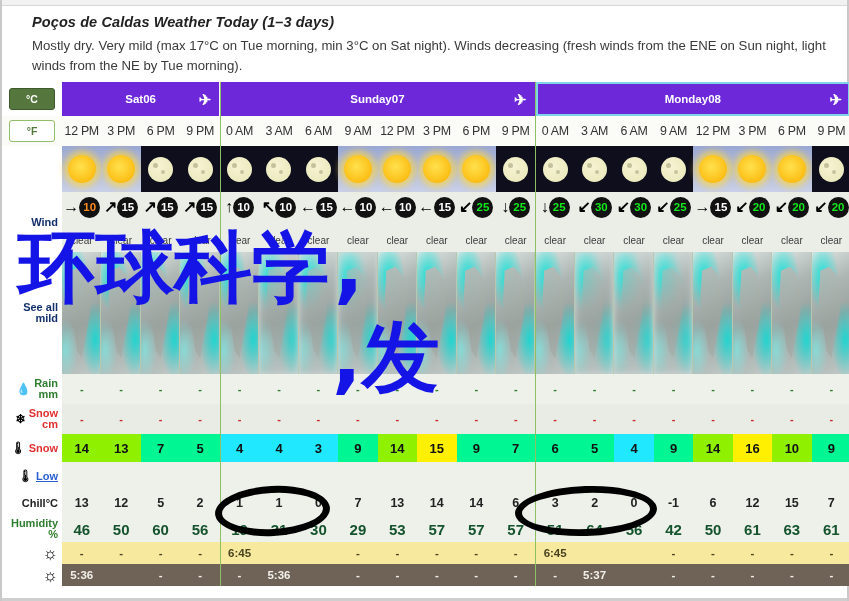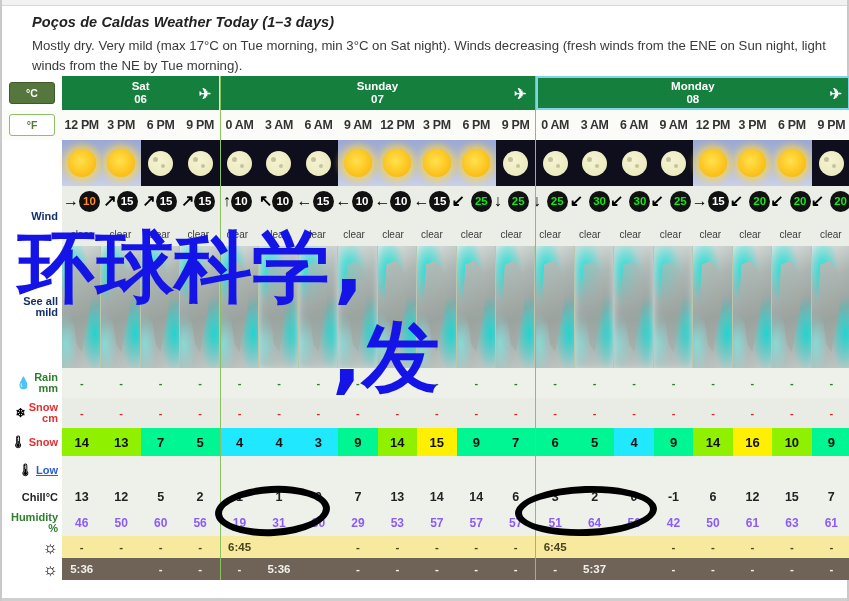--- a/index.html
+++ b/index.html
@@ -9,21 +9,21 @@
     background: #ffffff;
     font-family: "Liberation Sans", sans-serif;
     overflow: hidden;
     position: relative;
   }
   #root { width:849px; height:601px; position:relative; background:#fff;
           border-left:2px solid #c9c9c9; border-right:2px solid #c9c9c9;}
   .topbar { height:6px; background:#f2f2f2; border-bottom:1px solid #d8d8d8;}
 
   
-  .summary { padding:8px 0 0 30px; }
+  .summary { padding:8px 0 6px 30px; }
   .summary h2 {
     margin:0 0 6px 0; font-size:14.5px; font-weight:bold; font-style:italic;
     color:#222; letter-spacing:0.1px;
   }
   .summary p {
     margin:0; font-size:13.2px; color:#3a3a3a; line-height:20px;
     width:900px; white-space:pre-wrap;
   }
 
   
@@ -33,42 +33,42 @@
     width:60px; min-width:60px; flex:0 0 60px;
     display:flex; align-items:center; justify-content:flex-end;
     padding-right:4px; background:#ffffff; font-size:11px; font-weight:bold;
   }
   .cells { flex:1; display:flex; }
   .cell { flex:1 1 0; text-align:center; position:relative; }
 
   
   .dayhead { height:34px; }
   .day {
-    background:#15803d; color:#fff; position:relative;
+    background:#6d28d9; color:#fff; position:relative;
     border-right:1px solid #f3f7ee;
-    display:flex; flex-direction:column; align-items:center; justify-content:center;
+    display:flex; flex-direction:row; align-items:center; justify-content:center;
     font-size:11.5px; font-weight:bold; line-height:13px;
   }
   .day.sel { box-shadow: inset 0 0 0 2px #7fd4e8; }
   .day .pin { position:absolute; right:8px; top:50%; transform:translateY(-50%);
               font-size:15px; color:#ffffff; line-height:1;}
   .daylab { width:60px; flex:0 0 60px; display:flex; align-items:center; justify-content:center;}
   .cbtn {
     width:46px; height:22px; border:1px solid #8fbf6a; border-radius:3px;
     display:flex; align-items:center; justify-content:center;
     font-size:10.5px; font-weight:bold;
   }
   .cbtn.on { background:#55763c; color:#fff; border-color:#3e5a2b; }
   .cbtn.off{ background:#fff; color:#55763c; }
 
   
   .hourrow { height:30px; background:#fbfbf8; }
   .hourcell {
     display:flex; align-items:center; justify-content:center;
-    font-size:12.4px; font-weight:bold; color:#333; letter-spacing:-0.3px;
+    font-size:12.4px; font-weight:normal; color:#333; letter-spacing:-0.3px;
   }
 
   
   .iconrow { height:46px; }
   .skycell { display:flex; align-items:center; justify-content:center; }
   .sky-day { background:linear-gradient(#9aa8d4,#c9d0e8); }
   .sky-night { background:#0e0e1c; }
   .sun { width:28px; height:28px; border-radius:50%;
          background:radial-gradient(circle at 45% 42%, #ffe14d 0%, #fcc21b 62%, #f5b301 100%);
          box-shadow:0 0 7px 4px rgba(255,214,60,.75); }
@@ -85,21 +85,21 @@
   .windcell { display:flex; flex-direction:column; align-items:center; justify-content:flex-start;
               padding-top:3px; }
   .windtop { display:flex; align-items:center; justify-content:center; height:24px; }
   .arrow { font-size:16px; color:#000; line-height:1; font-weight:bold; }
   .bubble {
     width:21px; height:21px; border-radius:50%; background:#111;
     display:flex; align-items:center; justify-content:center;
     font-size:11.5px; font-weight:bold;
   }
   .w-amber { color:#ff8a1e; }
-  .w-green { color:#12e81a;margin-left:6px; }
+  .w-green { color:#12e81a; }
   .w-white { color:#ffffff; }
   .clr { font-size:10px; color:#3b3b3b; margin-top:16px; }
 
   
   .maprow { height:122px; }
   .mapcell { overflow:hidden; position:relative; background:#cfd6d4;
              border-right:1px solid #b8c7b0; }
   .mapcell .inner { position:absolute; inset:0;
     background:
       radial-gradient(ellipse 60% 40% at 28% 20%, rgba(0,230,220,.85), transparent 70%),
@@ -125,21 +125,21 @@
   .temprow { height:28px; }
   .tcell { display:flex; align-items:center; justify-content:center;
            font-size:13px; font-weight:bold; color:#111; }
   .lowrow { height:28px; background:#eef1ea; }
 
   .chillrow { height:26px; background:#eef1ea; }
   .chillcell{ display:flex; align-items:center; justify-content:center;
               font-size:12.5px; font-weight:bold; color:#222;}
   .humrow { height:26px; background:#eef1ea; }
   .humcell{ display:flex; align-items:center; justify-content:center;
-            font-size:12px; font-weight:bold; color:#8b5cf6;}
+            font-size:15px; font-weight:bold; color:#14532d;}
 
   .sunrow { height:22px; background:#f7ea9e; }
   .sunsetrow { height:22px; background:#6f6257; }
   .sunrow .sc, .sunsetrow .sc {
     display:flex; align-items:center; justify-content:center;
     font-size:11.5px; font-weight:bold; color:#4a4320;
   }
   .sunsetrow .sc { color:#f2f0ea; }
 
   

